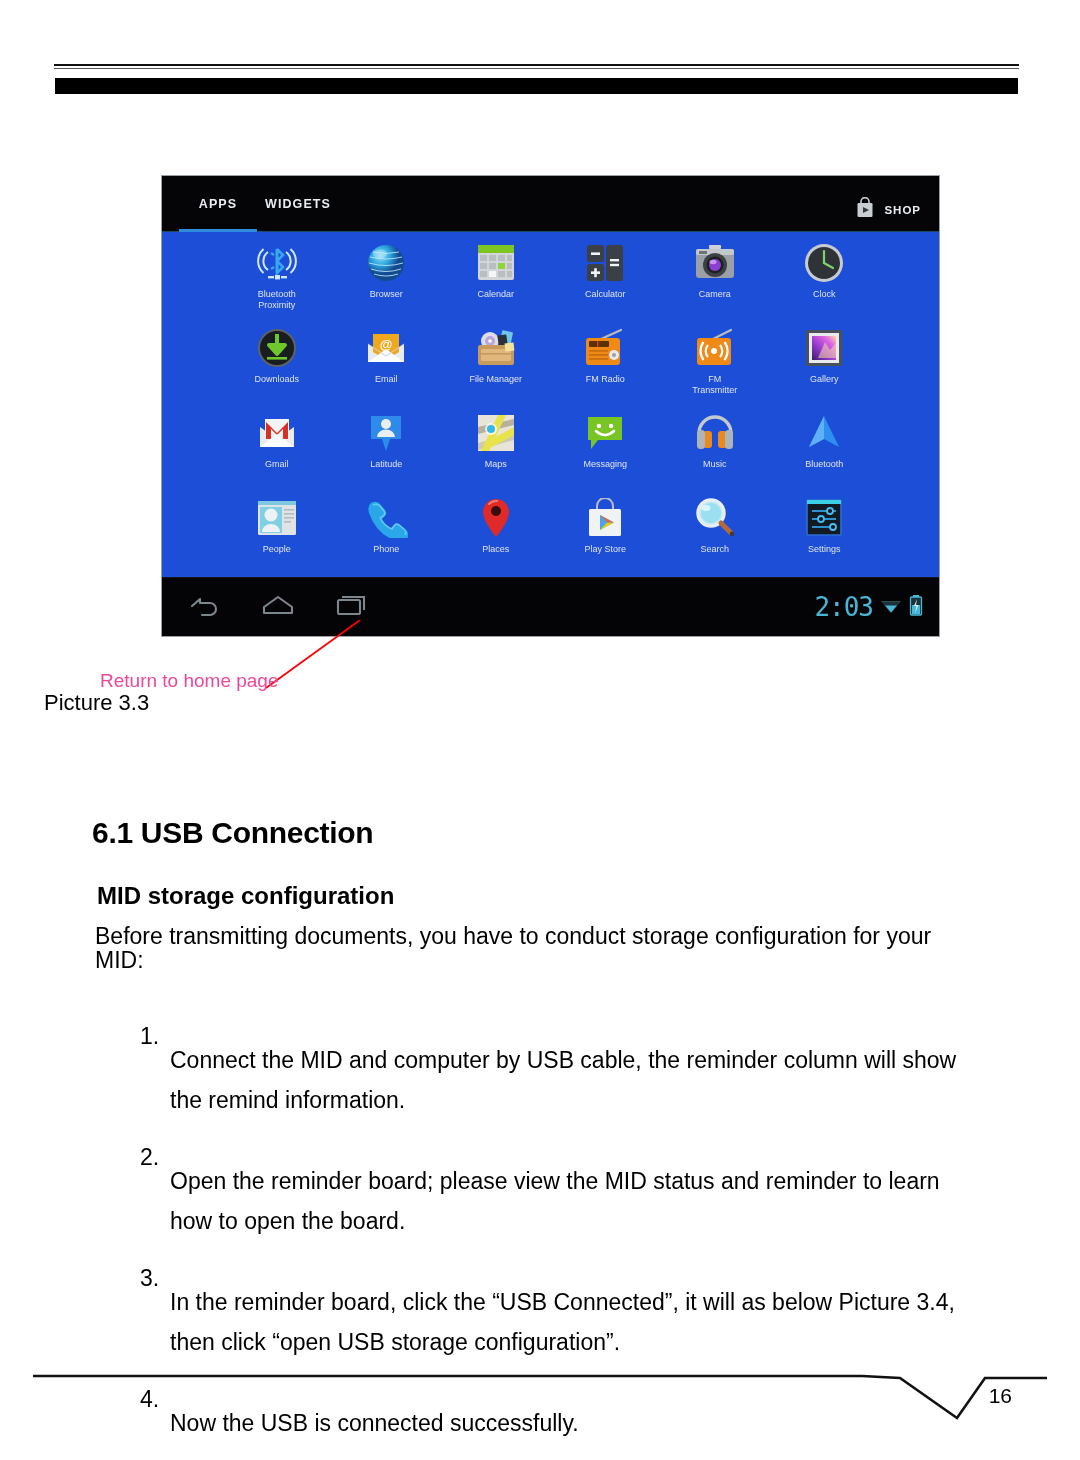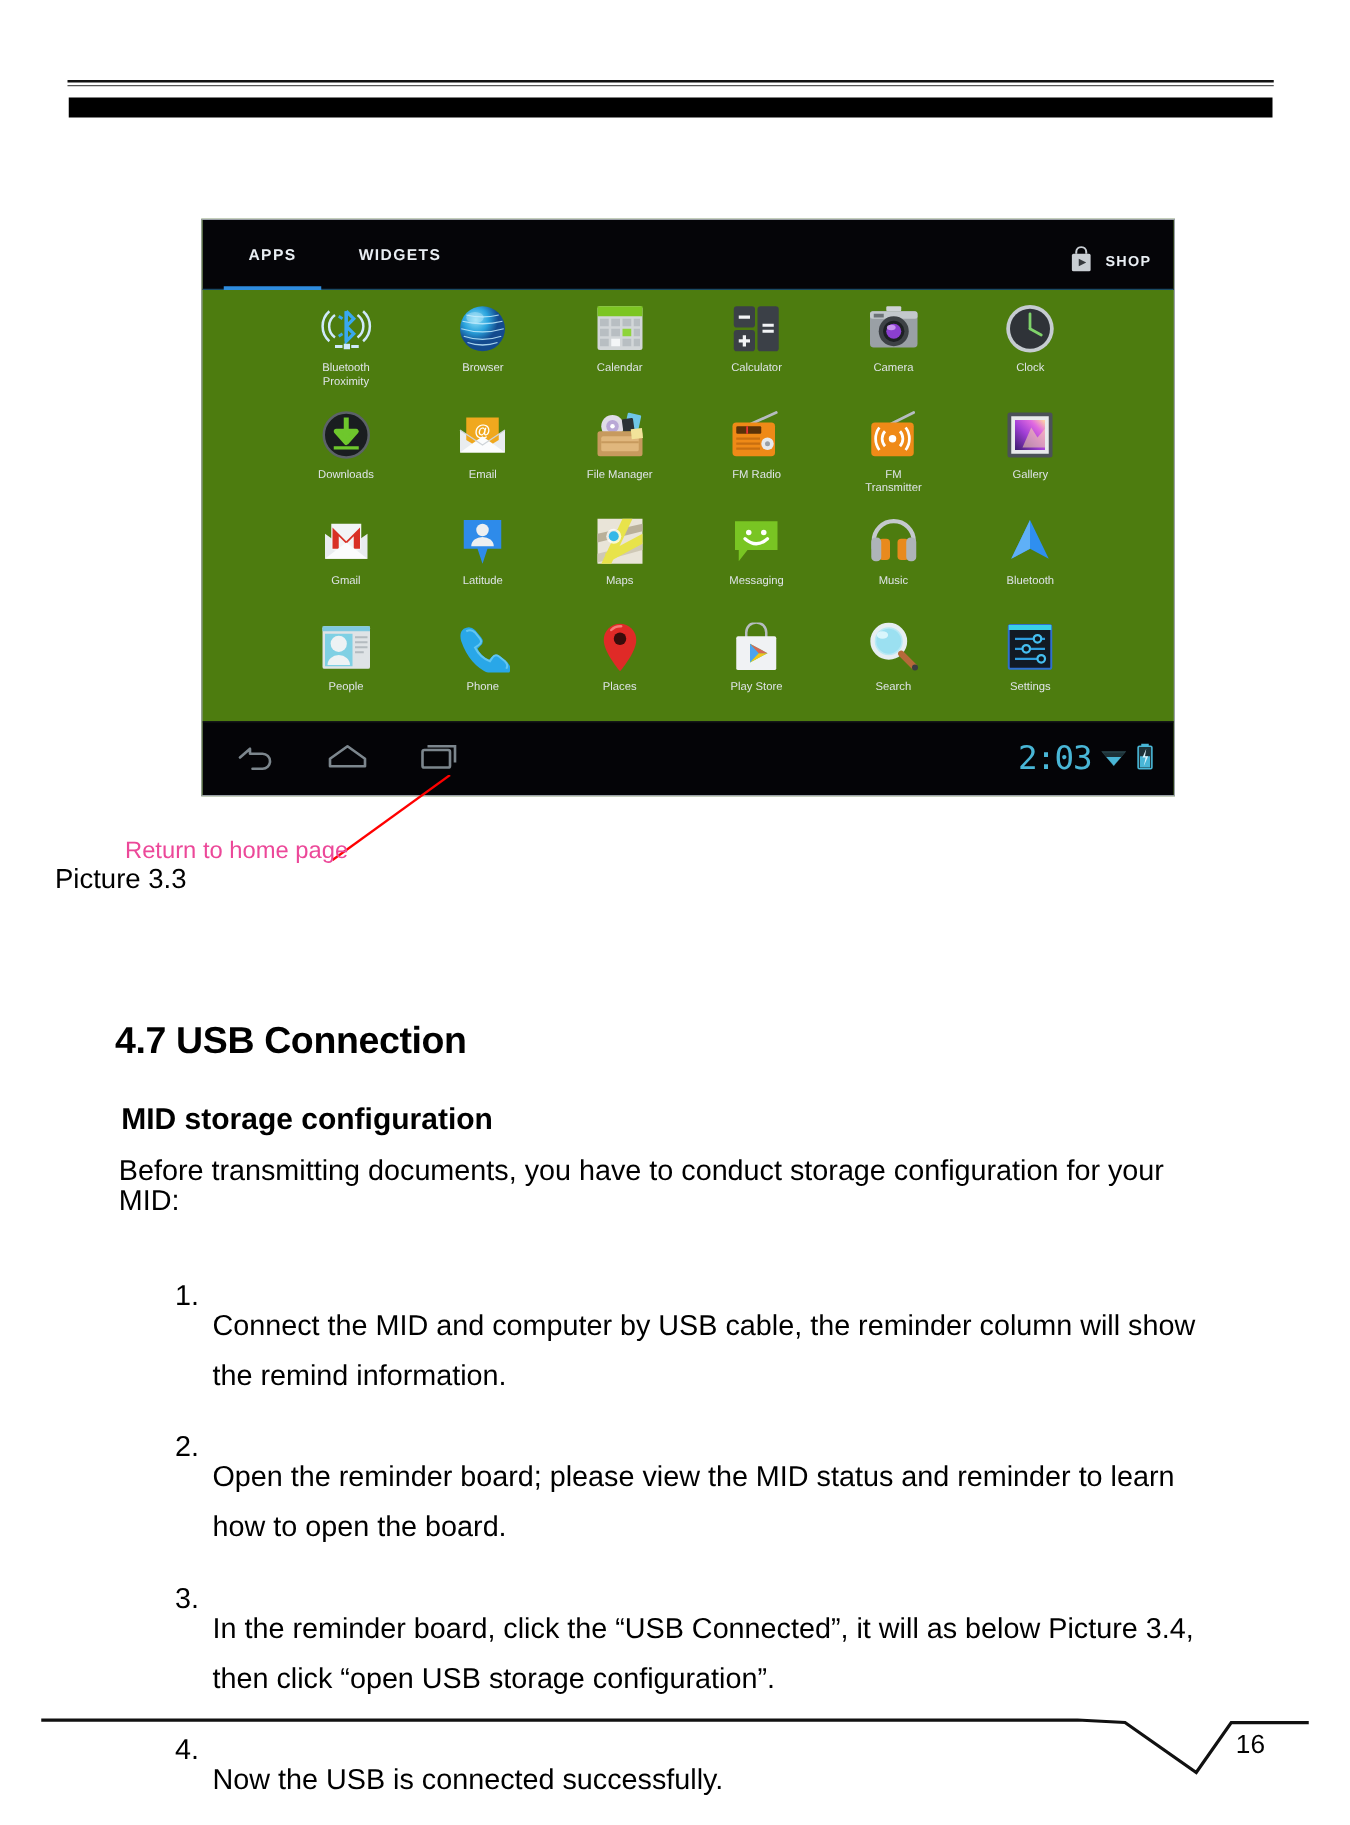--- a/index.html
+++ b/index.html
@@ -34,21 +34,21 @@
     left: 55px; top: 78px;
     width: 963px; height: 16px;
     background: #000;
   }
 
   
   .tablet {
     position: absolute;
     left: 161px; top: 175px;
     width: 779px; height: 462px;
-    background: #4d7c0f;
+    background: #1d4ed8;
     border: 1px solid #9aa0a6;
     box-sizing: border-box;
     overflow: hidden;
   }
   .tab-bar {
     position: relative;
     height: 56px;
     display: flex;
     align-items: center;
     background: #050508;
@@ -57,21 +57,21 @@
     color: #e9eef3;
     font-size: 12.5px;
     font-weight: bold;
     letter-spacing: 1.1px;
     padding: 0 0 0 0;
     position: relative;
     height: 56px;
     line-height: 56px;
   }
   .tab-apps { width: 78px; text-align: center; margin-left: 17px; }
-  .tab-widgets { width: 110px; text-align: center; margin-left: 8px; }
+  .tab-widgets { width: 110px; margin-left: 8px; }
   .tab-underline-full {
     position: absolute;
     left: 0; right: 0; bottom: 0;
     height: 1px;
     background: #1b4a63;
   }
   .tab-underline-active {
     position: absolute;
     left: 17px; bottom: 0;
     width: 78px; height: 3px;
@@ -674,21 +674,21 @@
 
 </div>
 
 <svg class="callout-line">
   <line x1="120" y1="0" x2="26" y2="68" stroke="#ff0000" stroke-width="1.8"></line>
 </svg>
 <div class="callout-text">Return to home page</div>
 
 <div class="picture-caption">Picture 3.3</div>
 
-<div class="sec-title">4.7 USB Connection</div>
+<div class="sec-title">6.1 USB Connection</div>
 <div class="sub-title">MID storage configuration</div>
 <div class="para">Before transmitting documents, you have to conduct storage configuration for your MID:</div>
 
 <div class="olist">
   <div class="oitem">
     <span class="num">1.</span>
     <span class="txt">Connect the MID and computer by USB cable, the reminder column will show the remind information.</span>
   </div>
   <div class="oitem">
     <span class="num">2.</span>

